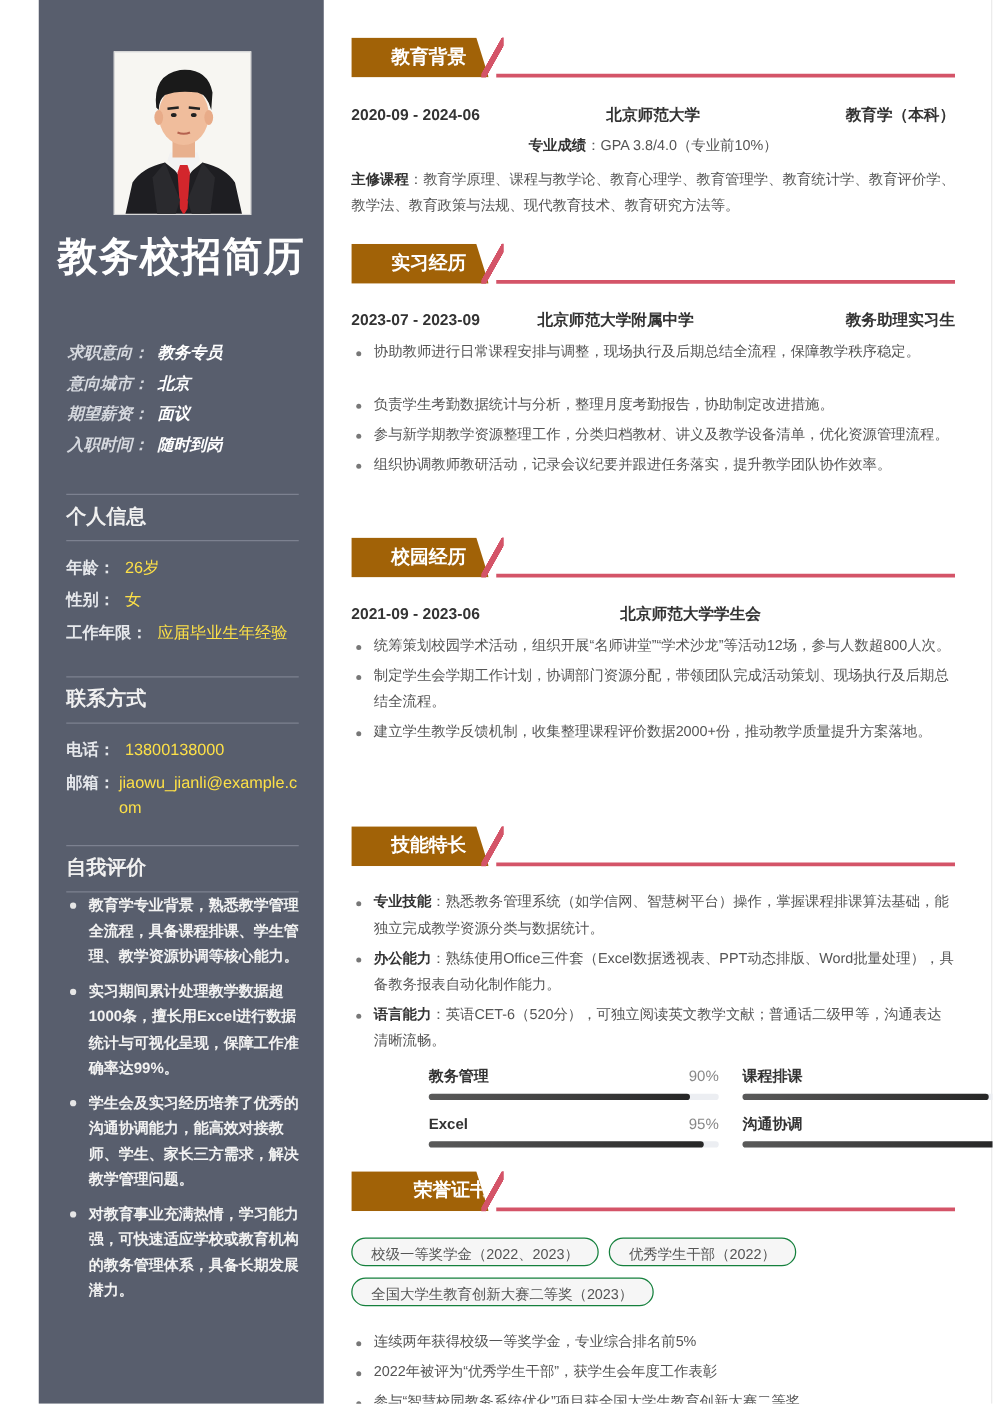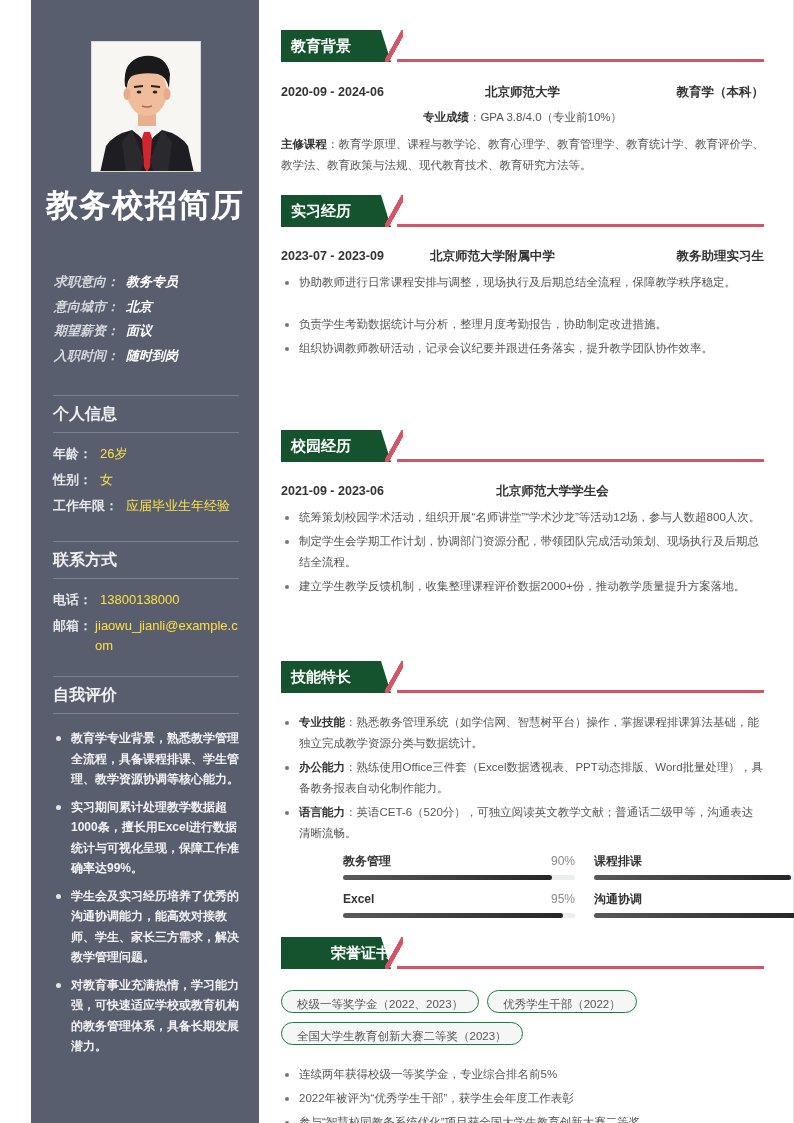--- a/index.html
+++ b/index.html
@@ -27,30 +27,30 @@
   .intent-row .k { color: #d5d8de; width: 72px; }
   .intent-row .v { color: #fff; }
 
   .side-section { position: absolute; left: 22px; width: 186px; }
   .side-divider { height: 1px; background: #7c8190; }
   .side-heading { font-size: 16px; font-weight: bold; color: #f0f0f0; padding: 9px 0 9px 0; line-height: 18px; }
   .side-row { display: flex; font-size: 13px; line-height: 20px; margin-bottom: 6px; }
   .side-row .k { color: #e6e8ec; font-weight: bold; white-space: nowrap; }
   .side-row .v { color: #fde047; word-break: break-all; }
 
-  .eval-list { list-style: none; margin-top: 14px; }
+  .eval-list { list-style: none; }
   .eval-list li { position: relative; padding-left: 18px; font-size: 12px; font-weight: bold; line-height: 20.5px; color: #f2f2f2; margin-bottom: 7px; }
   .eval-list li::before { content: ""; position: absolute; left: 3px; top: 8px; width: 5px; height: 5px; border-radius: 50%; background: #e6e6e6; }
 
   
   .main { position: absolute; left: 281px; top: 0; width: 483px; }
   .sec-header { position: absolute; left: 0; width: 483px; height: 32px; }
   .sec-header .tag {
     position: absolute; left: 0; top: 0; height: 32px; width: 110px;
-    background: #14532d; color: #fff; font-size: 15px; font-weight: bold; line-height: 32px; padding-left: 10px;
+    background: #a16207; color: #fff; font-size: 15px; font-weight: bold; line-height: 32px; padding-left: 32px;
     clip-path: polygon(0 0, 100px 0, 110px 100%, 0 100%);
   }
   .sec-header .slash {
     position: absolute; left: 104px; top: 0; width: 18px; height: 32px;
     background: linear-gradient(to bottom right, transparent 45%, #d45468 46%, #d45468 60%, transparent 61%);
   }
   .sec-header .line { position: absolute; left: 116px; right: 0; bottom: 0; height: 3px; background: #d45468; }
 
   .entry-head { position: absolute; left: 0; width: 483px; font-size: 12.5px; font-weight: bold; color: #333; line-height: 18px; }
   .entry-head .date { position: absolute; left: 0; }
@@ -208,20 +208,21 @@
       <div class="line"></div>
     </div>
     <div class="entry-head" style="top:247px;">
       <span class="date">2023-07 - 2023-09</span>
       <span class="org" style="right:60px;">北京师范大学附属中学</span>
       <span class="role">教务助理实习生</span>
     </div>
     <ul class="blist" style="top:272px;">
       <li style="margin-bottom:21px;">协助教师进行日常课程安排与调整，现场执行及后期总结全流程，保障教学秩序稳定。</li>
       <li>负责学生考勤数据统计与分析，整理月度考勤报告，协助制定改进措施。</li>
+      <li>参与新学期教学资源整理工作，分类归档教材、讲义及教学设备清单，优化资源管理流程。</li>
       <li>组织协调教师教研活动，记录会议纪要并跟进任务落实，提升教学团队协作效率。</li>
     </ul>
 
     <div class="sec-header" style="top:430px;">
       <div class="tag">校园经历</div>
       <div class="slash"></div>
       <div class="line"></div>
     </div>
     <div class="entry-head" style="top:482px;">
       <span class="date">2021-09 - 2023-06</span>

